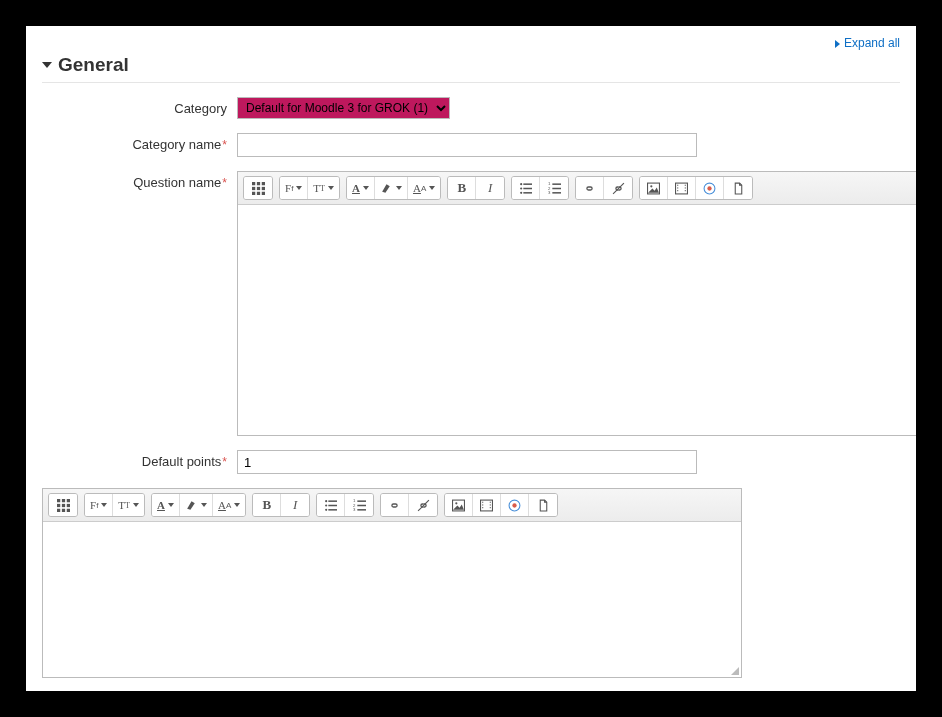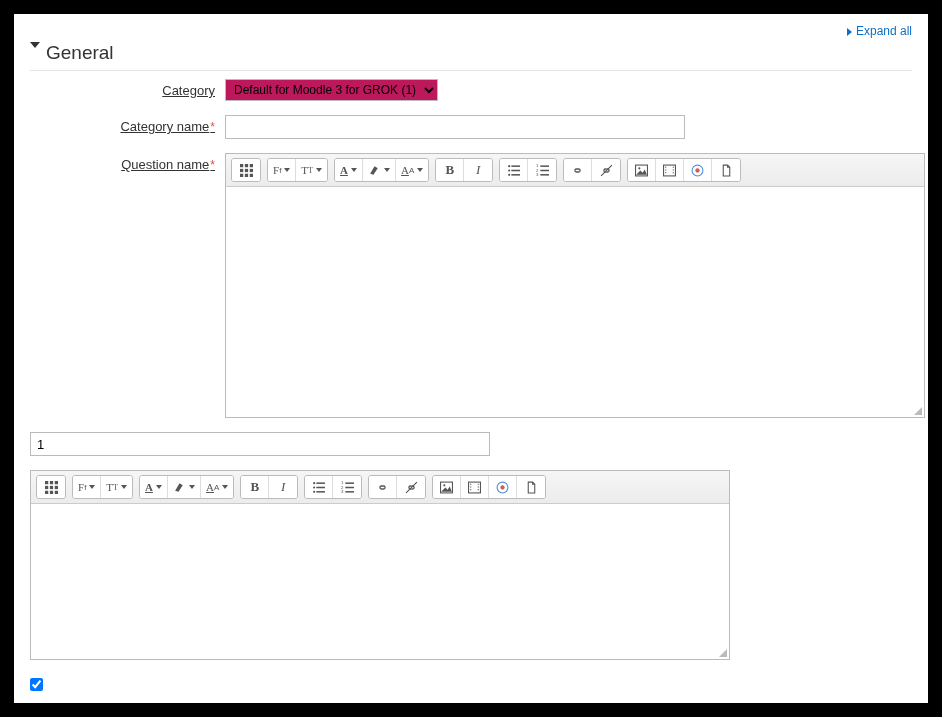--- a/index.html
+++ b/index.html
@@ -6,21 +6,21 @@
   body {
     margin: 0;
     padding: 0;
     background: #000;
     font-family: "Helvetica Neue", Helvetica, Arial, sans-serif;
     font-size: 13px;
     color: #333;
   }
   .outer-frame {
     background: #000;
-    padding: 14px;
+    padding: 26px;
     width: 942px;
     height: 717px;
   }
   .page {
     background: #fff;
     width: 100%;
     height: 100%;
     padding: 10px 16px;
     overflow: hidden;
   }
@@ -34,26 +34,28 @@
     display:inline-block;
     width:0;height:0;
     border-top:4px solid transparent;
     border-bottom:4px solid transparent;
     border-left:5px solid #0f6fc5;
     margin-right:4px;
     vertical-align: middle;
   }
   .section-heading {
     display:flex;
+    align-items:center;
     font-size: 19px;
     color:#333;
     padding: 4px 0 6px 0;
     border-bottom:1px solid #e5e5e5;
     cursor:pointer;
-    margin-bottom: 8px;
+    margin-bottom: 14px;
+    font-weight: bold;
   }
   .section-heading .tri-down {
     display:inline-block;
     width:0;height:0;
     border-left:5px solid transparent;
     border-right:5px solid transparent;
     border-top:6px solid #333;
     margin-right:6px;
   }
   .form-row {
@@ -62,21 +64,20 @@
     margin-bottom: 14px;
   }
   .form-label {
     width: 195px;
     text-align:right;
     padding-right: 10px;
     padding-top: 4px;
     font-size: 13px;
     color:#333;
     flex-shrink:0;
-    text-decoration:underline;
   }
   .req { color:#d9534f; font-size:12px; margin-left:1px;}
   .help-icon {
     display:inline-block;
     width:12px;height:12px;
     border:1px solid #888;
     border-radius:50%;
     font-size:9px;
     line-height:12px;
     text-align:center;
@@ -322,20 +323,21 @@
             </div>
           </div>
           <div class="editor-body">
             <div class="resize-handle"></div>
           </div>
         </div>
       </div>
     </div>
 
     <div class="form-row">
+      <div class="form-label"><span>Default points</span><span class="req">*</span></div>
       <div class="form-control-area">
         <input type="text" class="text-in points" value="1" style="">
       </div>
     </div>
 
     <div class="form-row">
       <div class="form-control-area">
         <div class="editor-wrap">
           <div class="editor-toolbar">
             <div class="btn-group">

